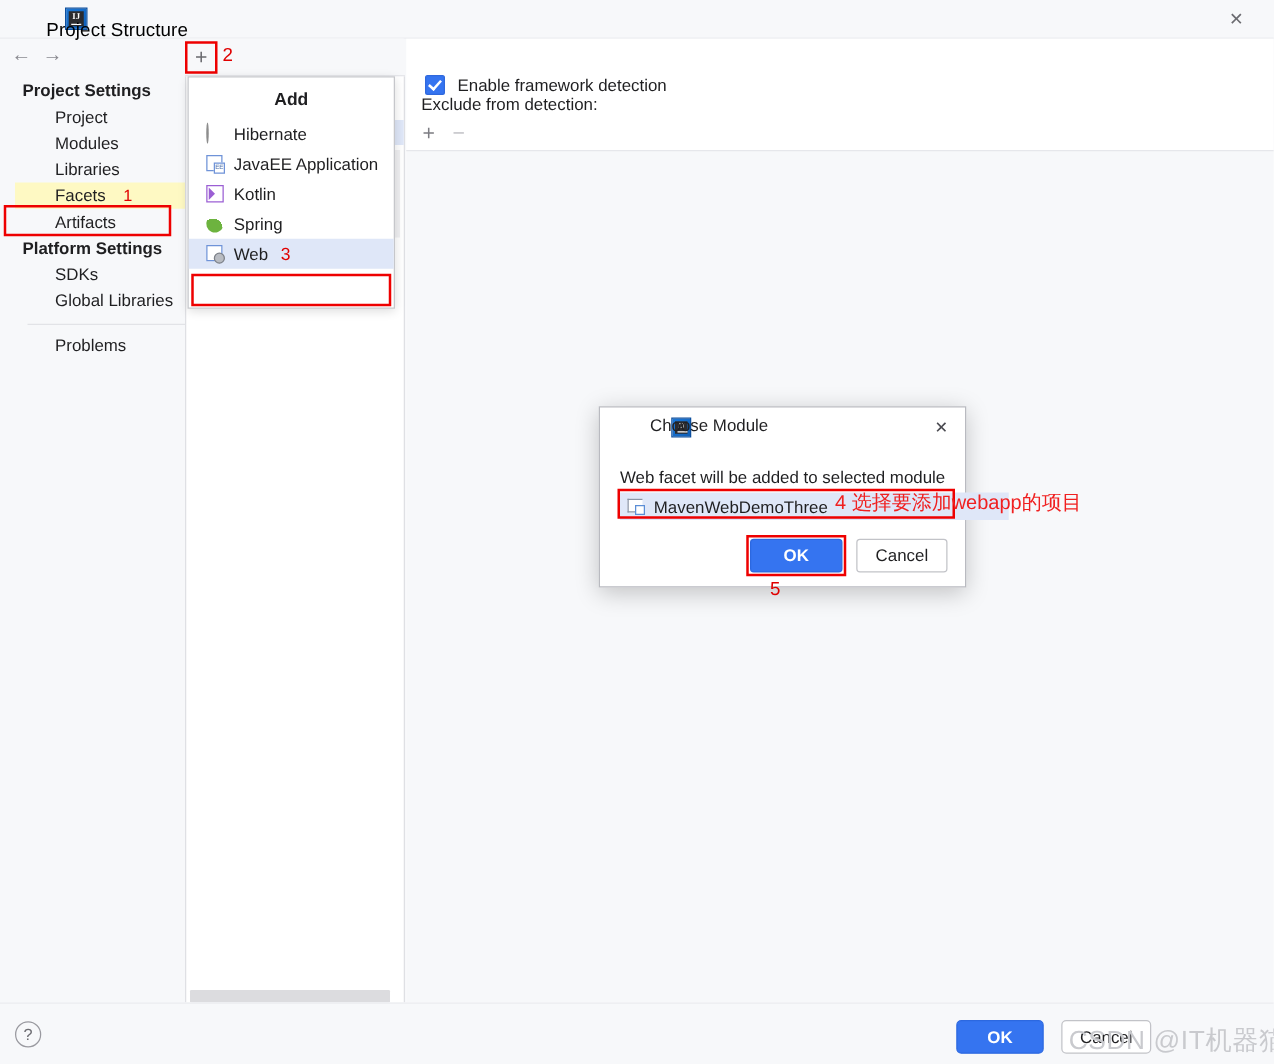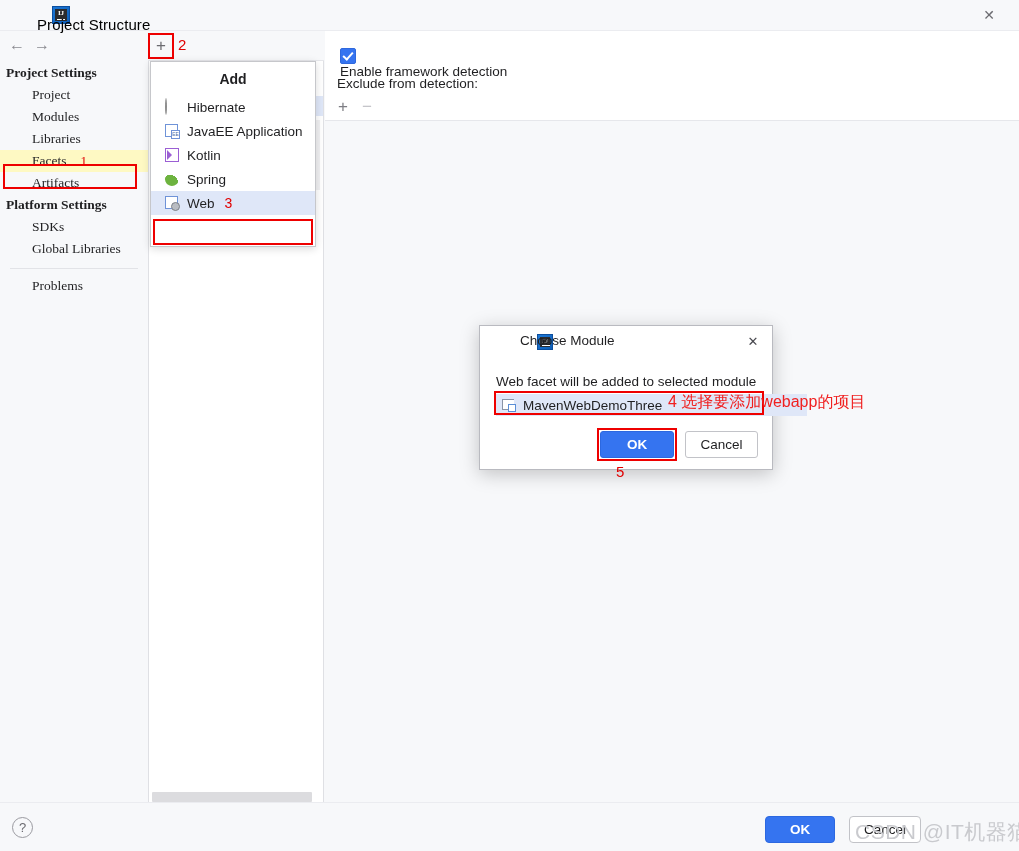--- a/index.html
+++ b/index.html
@@ -87,24 +87,23 @@
     display: flex; align-items: center; justify-content: center;
     font-size: 16px;
     color: #8a8a90;
   }
   #back-arrow { left: 6px; }
   #fwd-arrow  { left: 31px; color: #bdbdc2; }
 
   
   #sidebar {
     position: absolute;
-    left: 0; top: 62px;
+    left: 12px; top: 62px;
     width: 148px; height: 740px;
     background: #f7f8fa;
-    font-family: Liberation Serif, serif;
   }
   .side-group {
     font-weight: bold;
     font-size: 13.5px;
     padding: 3px 0 3px 6px;
     color: #1f1f21;
   }
   .side-item {
     font-size: 13.5px;
     padding: 3px 0 3px 32px;
@@ -308,22 +307,22 @@
 
   
   #rightpanel {
     position: absolute;
     left: 325px; top: 31px;
     width: 694px; height: 771px;
     background: #ffffff;
   }
   #chk-row {
     position: absolute;
-    left: 340px; top: 48px;
-    display: flex; align-items: flex-start; flex-direction: column;
+    left: 340px; top: 60px;
+    display: flex; align-items: center;
   }
   .checkbox {
     width: 16px; height: 16px;
     background: #3574f0;
     border: 1px solid #2f68dd;
     border-radius: 2px;
     box-sizing: border-box;
     position: relative;
     margin-right: 10px;
   }

